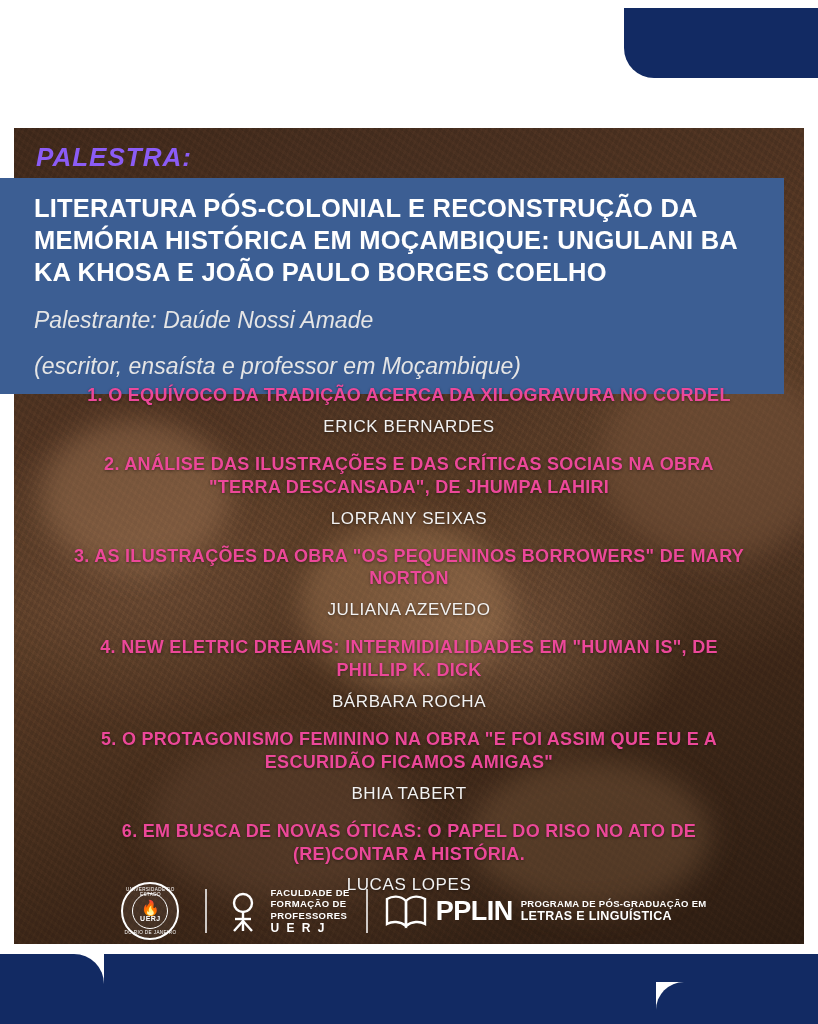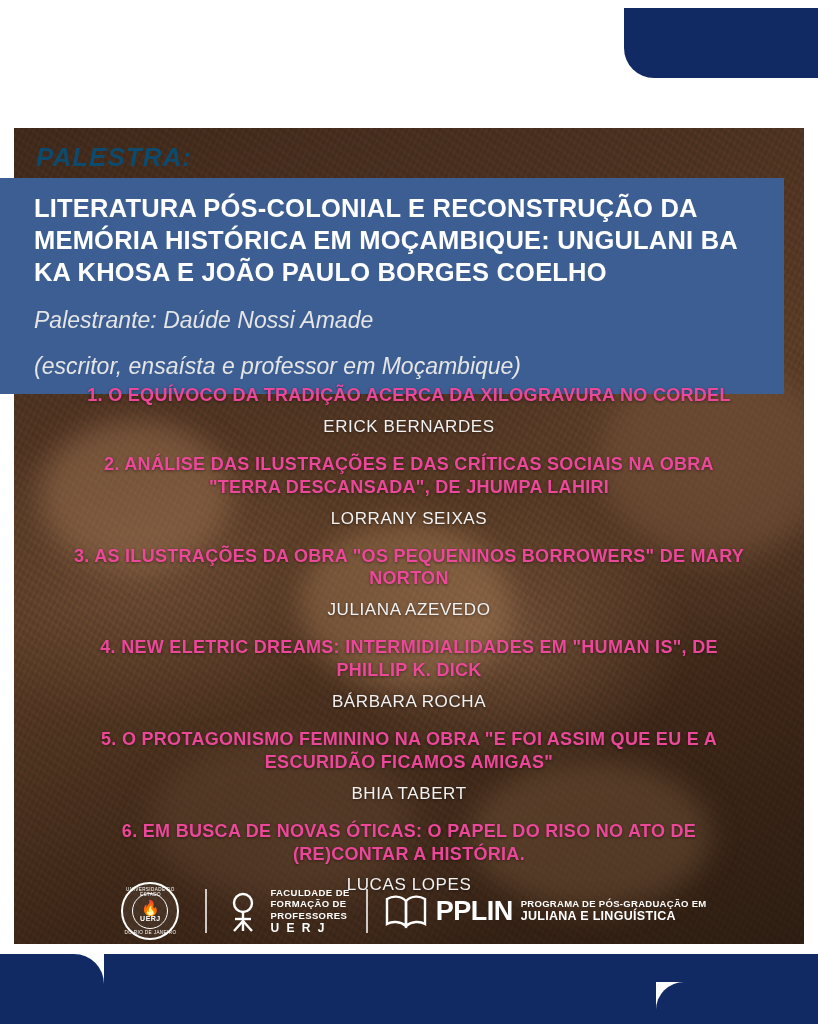--- a/index.html
+++ b/index.html
@@ -112,21 +112,21 @@
     z-index: 4;
   }
 
   
   .palestra-label {
     position: absolute;
     left: 36px; top: 142px;
     font-size: 26px;
     font-weight: bold;
     font-style: italic;
-    color: #0c4a6e;
+    color: #8b5cf6;
     letter-spacing: 1px;
     z-index: 10;
   }
 
   .blue-box {
     position: absolute;
     left: 0; top: 178px;
     width: 784px;
     padding: 14px 30px 14px 34px;
     background: #3c5e93;
@@ -382,21 +382,21 @@
       <svg width="44" height="40" viewBox="0 0 44 40" aria-hidden="true">
         <path d="M22 10 C16 4, 8 5, 3 8 L3 33 C8 30, 16 30, 22 35 Z" fill="none" stroke="#ffffff" stroke-width="2.4"></path>
         <path d="M22 10 C28 4, 36 5, 41 8 L41 33 C36 30, 28 30, 22 35 Z" fill="none" stroke="#ffffff" stroke-width="2.4"></path>
       </svg>
     </div>
     <div>
       <div class="pplin-word">PPLIN</div>
     </div>
     <div class="pplin-sub">
       <div>PROGRAMA DE PÓS-GRADUAÇÃO EM</div>
-      <div class="big">JULIANA E LINGUÍSTICA</div>
+      <div class="big">LETRAS E LINGUÍSTICA</div>
     </div>
   </div>
 
 </div>
 
 <div class="band-white-above"></div>
 <div class="bottom-band"></div>
 <div class="bottom-left-white"></div>
 <div class="bottom-left-cut"></div>
 <div class="bottom-right-white"></div>

